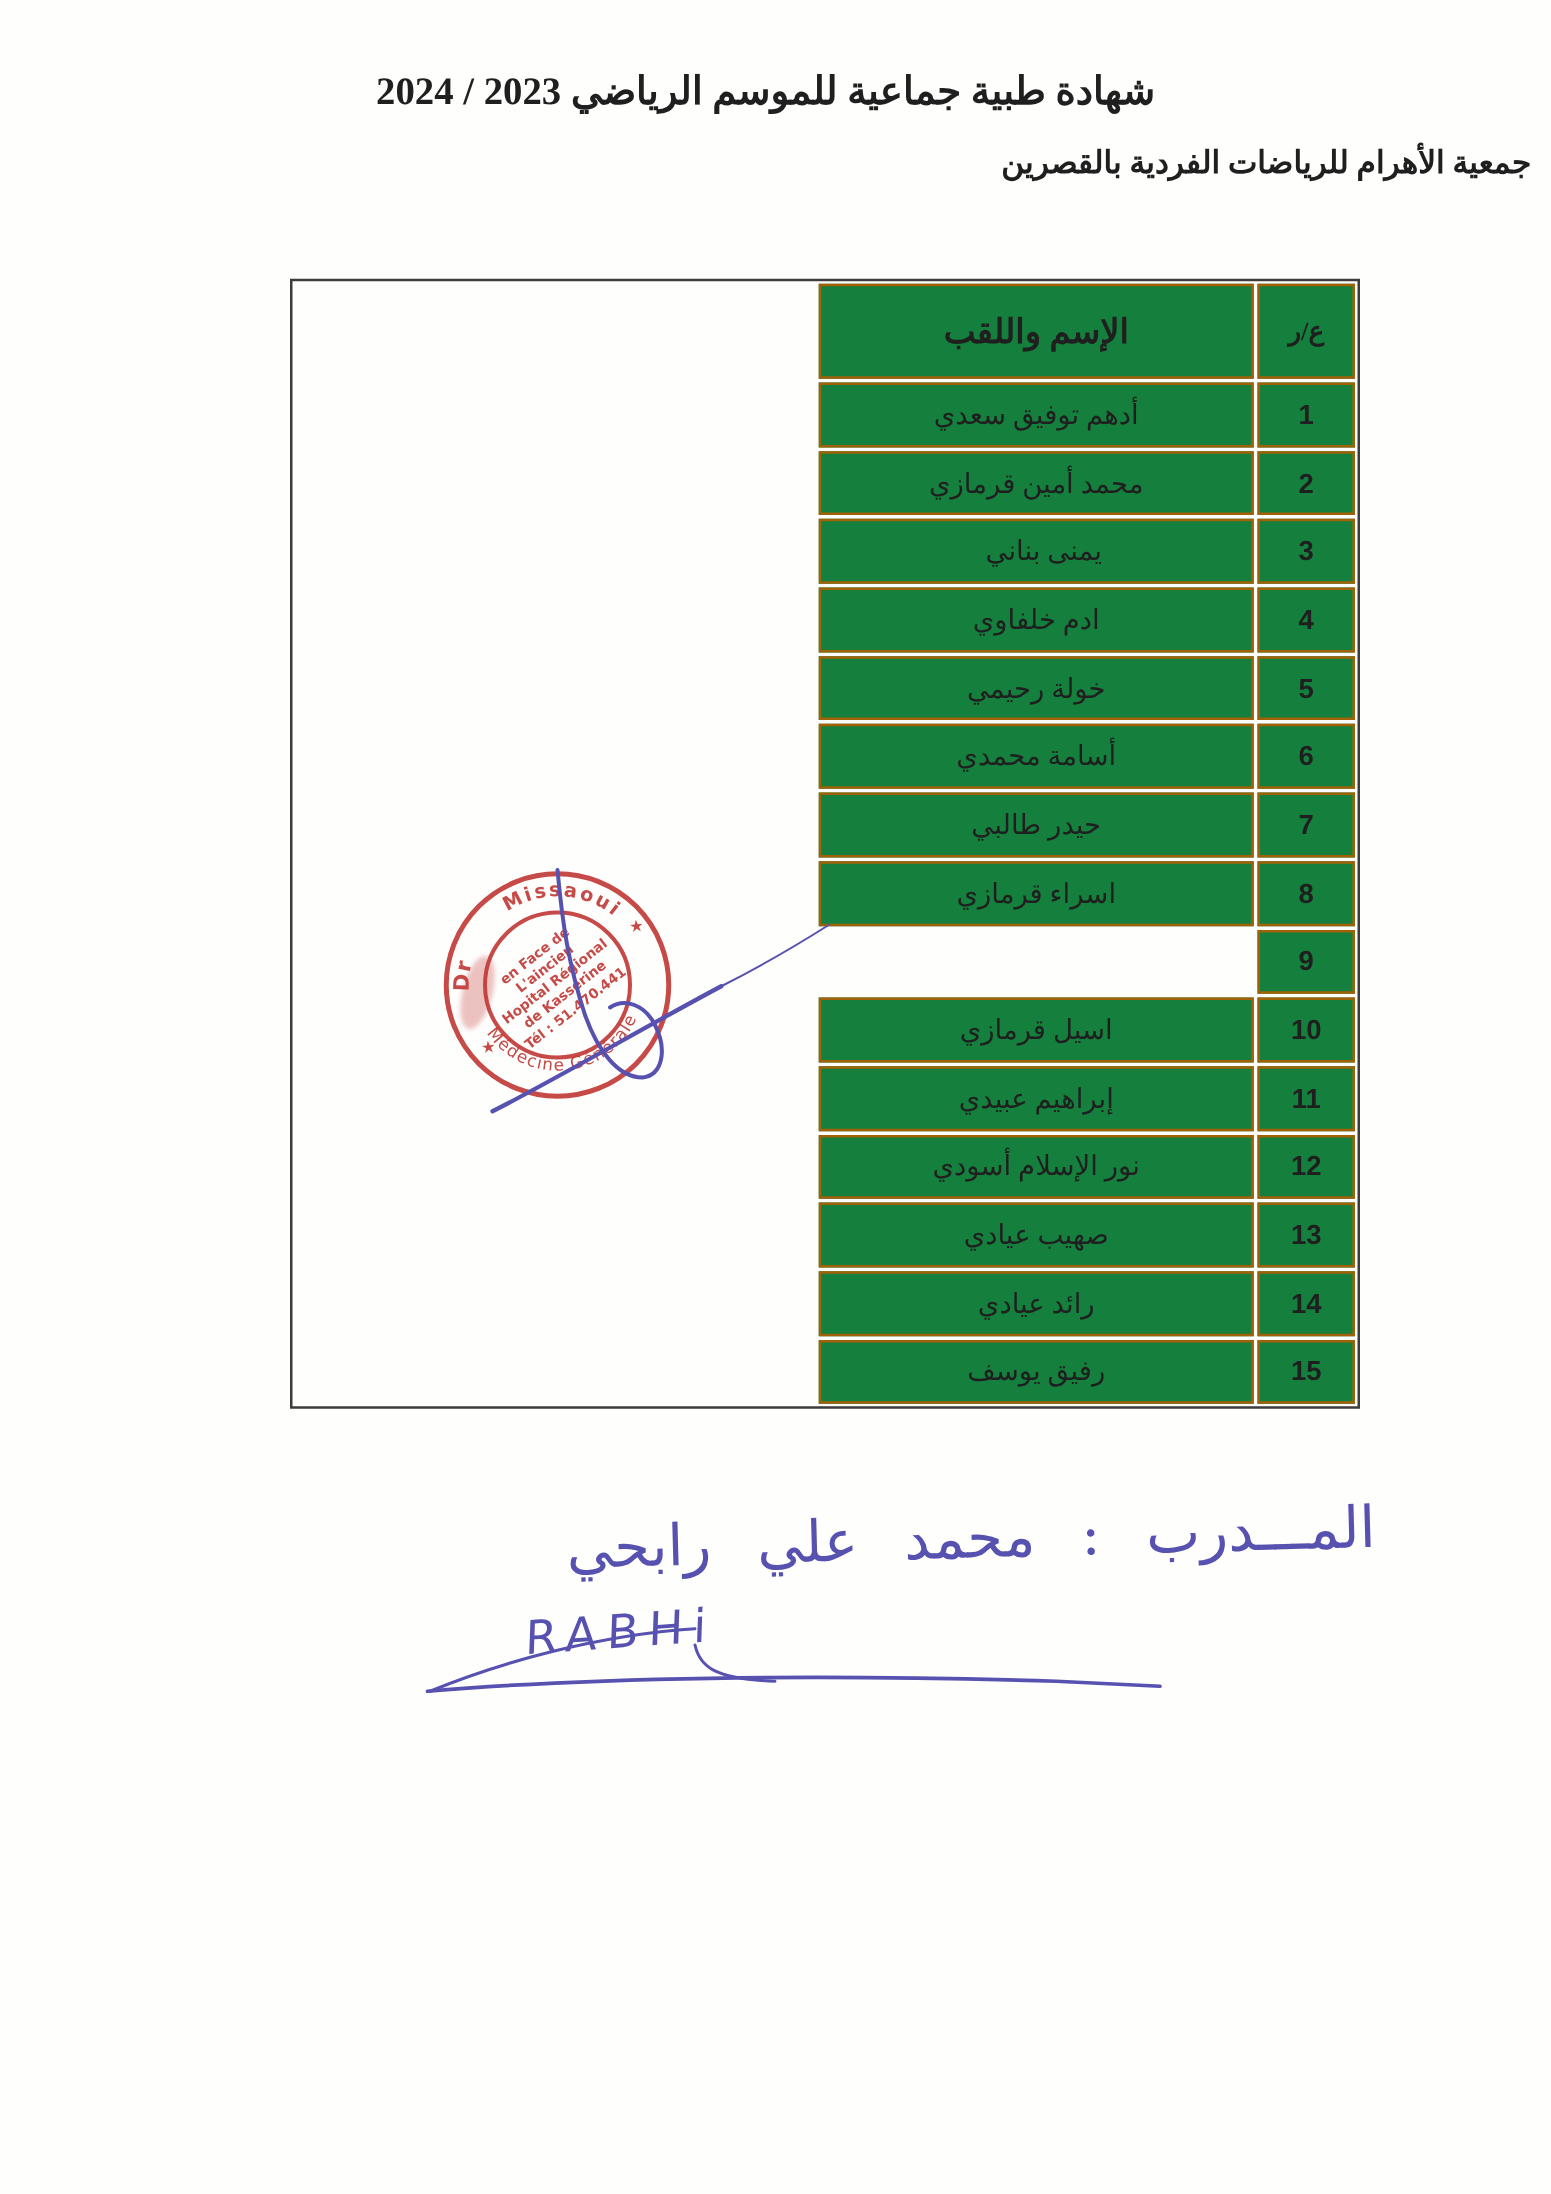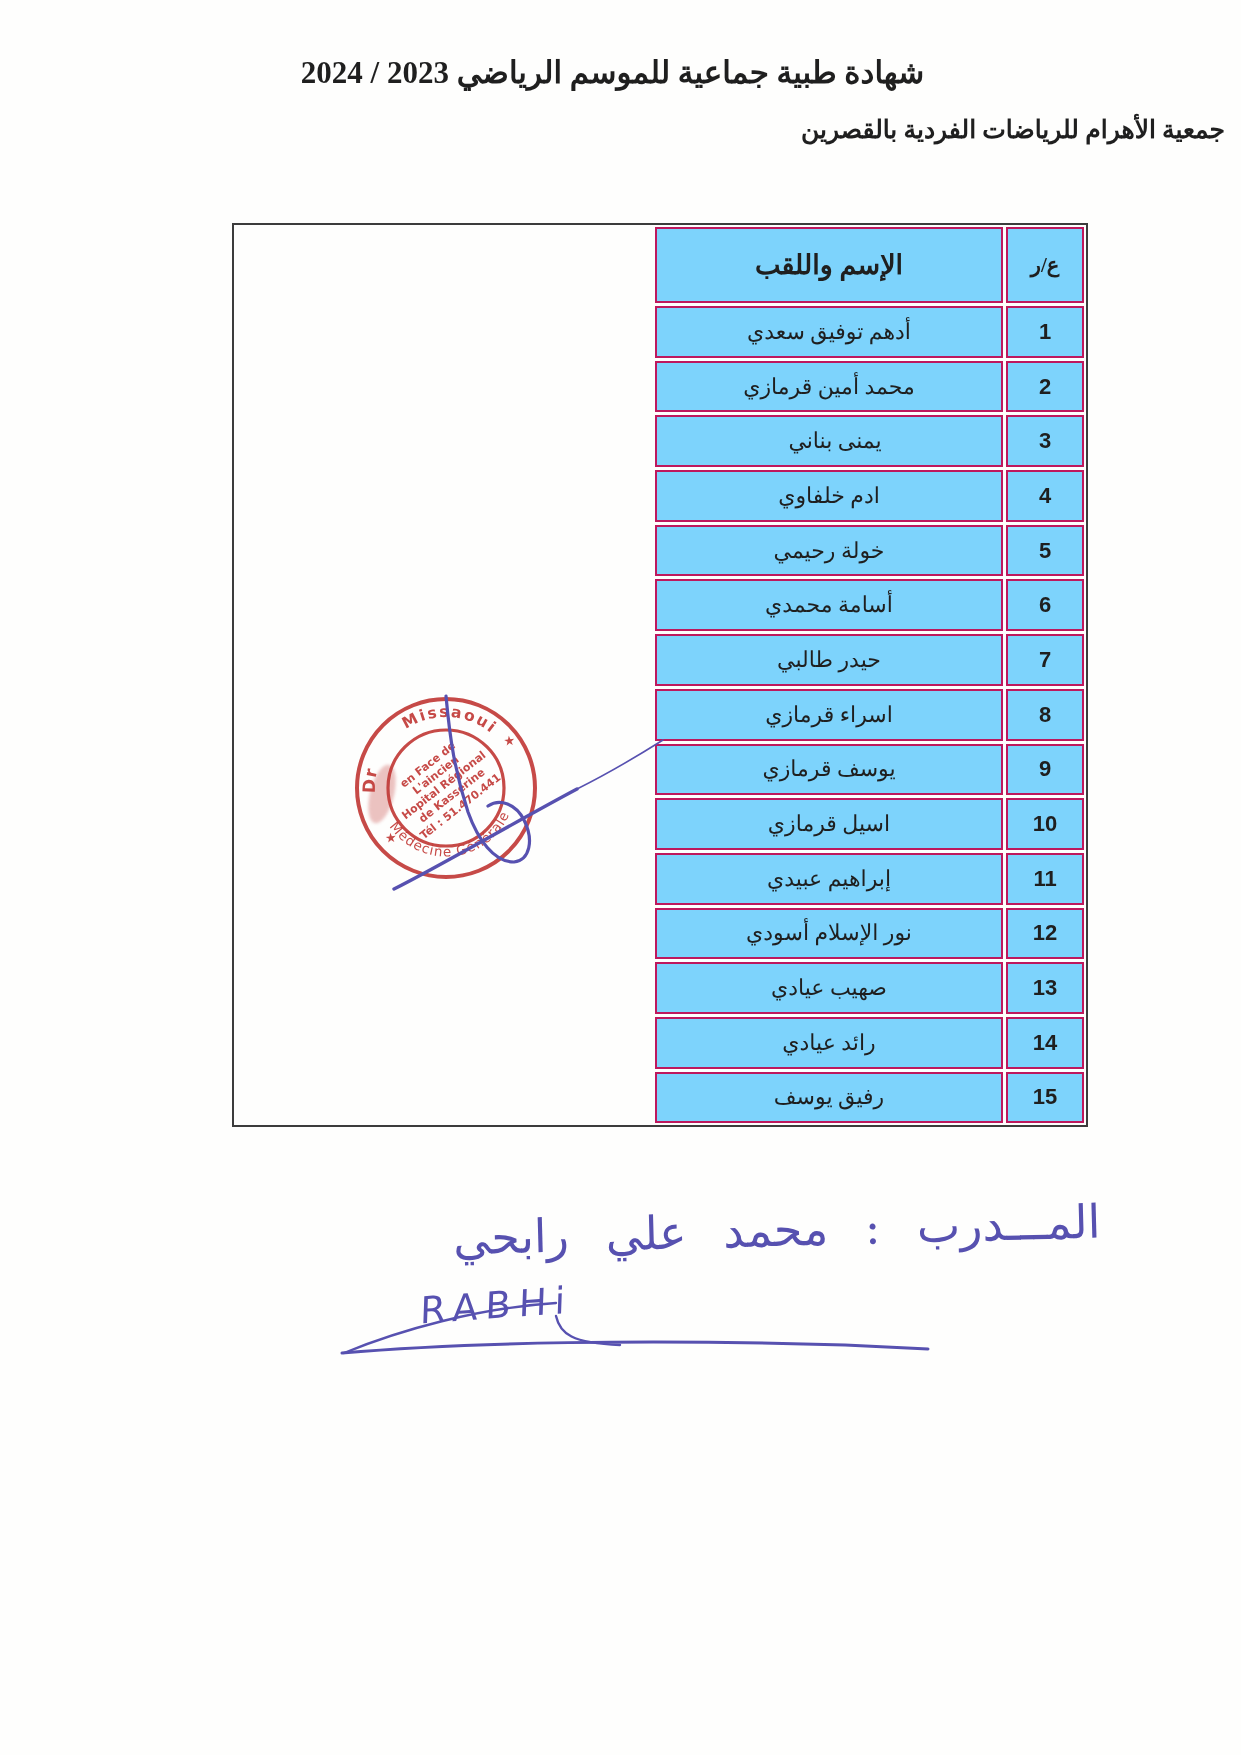--- a/index.html
+++ b/index.html
@@ -19,22 +19,22 @@
   
   .cert-table{
     position:absolute;left:232px;top:223px;width:856px;box-sizing:border-box;
     direction:rtl;
     display:grid;
     grid-template-columns:78px 348px 416px; 
     grid-template-rows:76px repeat(15,51.7px);
     gap:3px;padding:2px;border:2px solid #3c3c3c;background:#fefefd;
   }
   .cell{
-    border:2px solid #be185d;display:flex;align-items:center;justify-content:center;
-    background:#7dd3fc;box-sizing:border-box;overflow:hidden;
+    border:2px solid #a16207;display:flex;align-items:center;justify-content:center;
+    background:#15803d;box-sizing:border-box;overflow:hidden;
   }
   .hdr-name{font-size:27px;font-weight:bold;grid-column:2;grid-row:1;}
   .hdr-num{font-size:21px;font-weight:bold;grid-column:1;grid-row:1;}
   .name-cell{font-size:22px;grid-column:2;}
   .num-cell{font-size:22px;font-weight:bold;grid-column:1;font-family:"Liberation Sans","DejaVu Sans",sans-serif;}
   .sig-cell{
     grid-column:3;grid-row:1 / 17;align-items:flex-start;padding-top:358px;
     font-size:27px;font-weight:bold;
   }
   
@@ -83,21 +83,20 @@
   <div class="cell num-cell" style="grid-row: 7;">6</div>
   <div class="cell name-cell" style="grid-row: 7;">أسامة محمدي</div>
 
   <div class="cell num-cell" style="grid-row: 8;">7</div>
   <div class="cell name-cell" style="grid-row: 8;">حيدر طالبي</div>
 
   <div class="cell num-cell" style="grid-row: 9;">8</div>
   <div class="cell name-cell" style="grid-row: 9;">اسراء قرمازي</div>
 
   <div class="cell num-cell" style="grid-row: 10;">9</div>
-  <div class="cell name-cell" style="grid-row: 10;">يوسف قرمازي</div>
 
   <div class="cell num-cell" style="grid-row: 11;">10</div>
   <div class="cell name-cell" style="grid-row: 11;">اسيل قرمازي</div>
 
   <div class="cell num-cell" style="grid-row: 12;">11</div>
   <div class="cell name-cell" style="grid-row: 12;">إبراهيم عبيدي</div>
 
   <div class="cell num-cell" style="grid-row: 13;">12</div>
   <div class="cell name-cell" style="grid-row: 13;">نور الإسلام أسودي</div>
 

